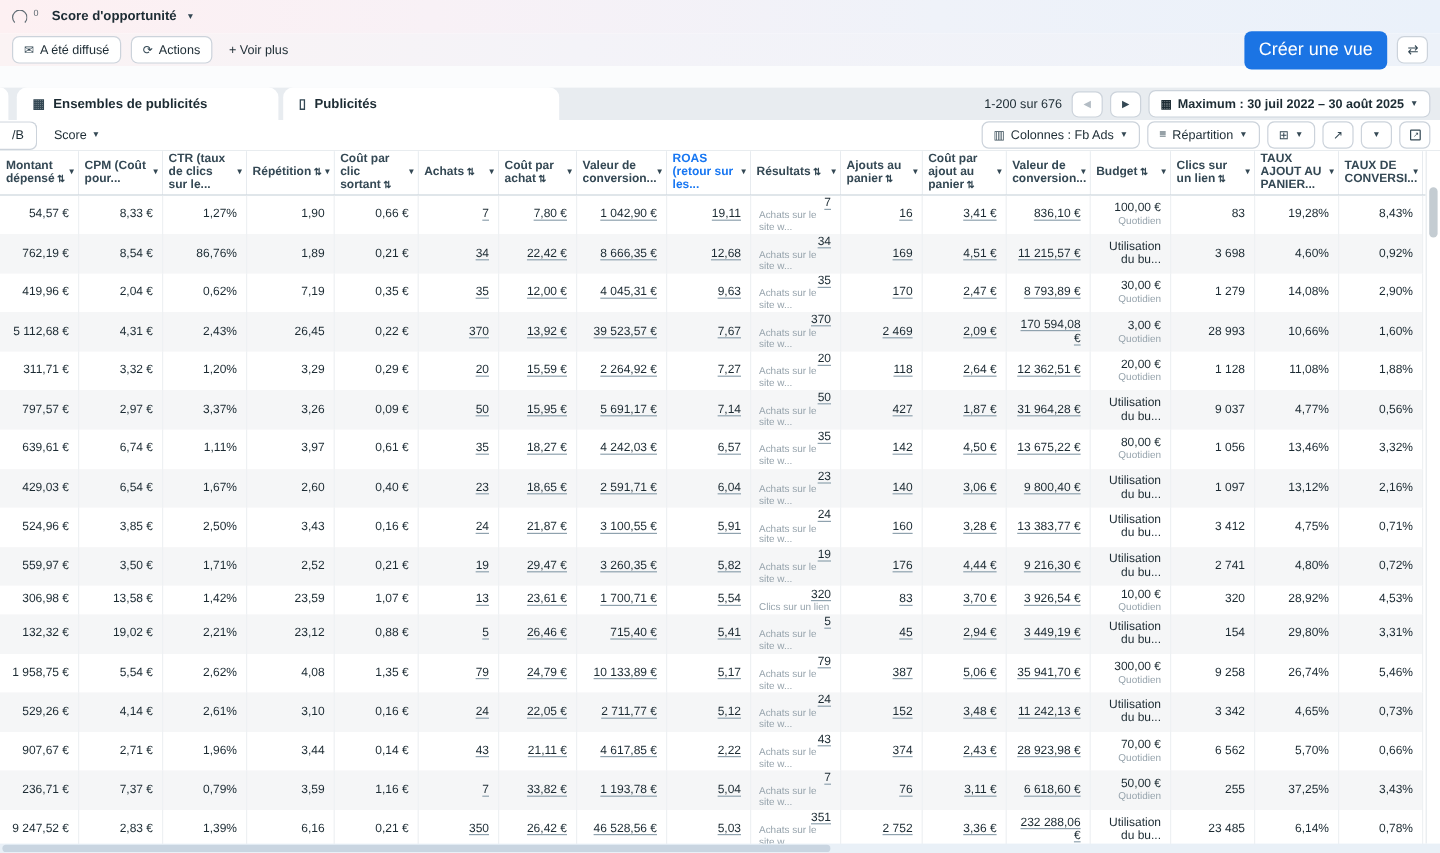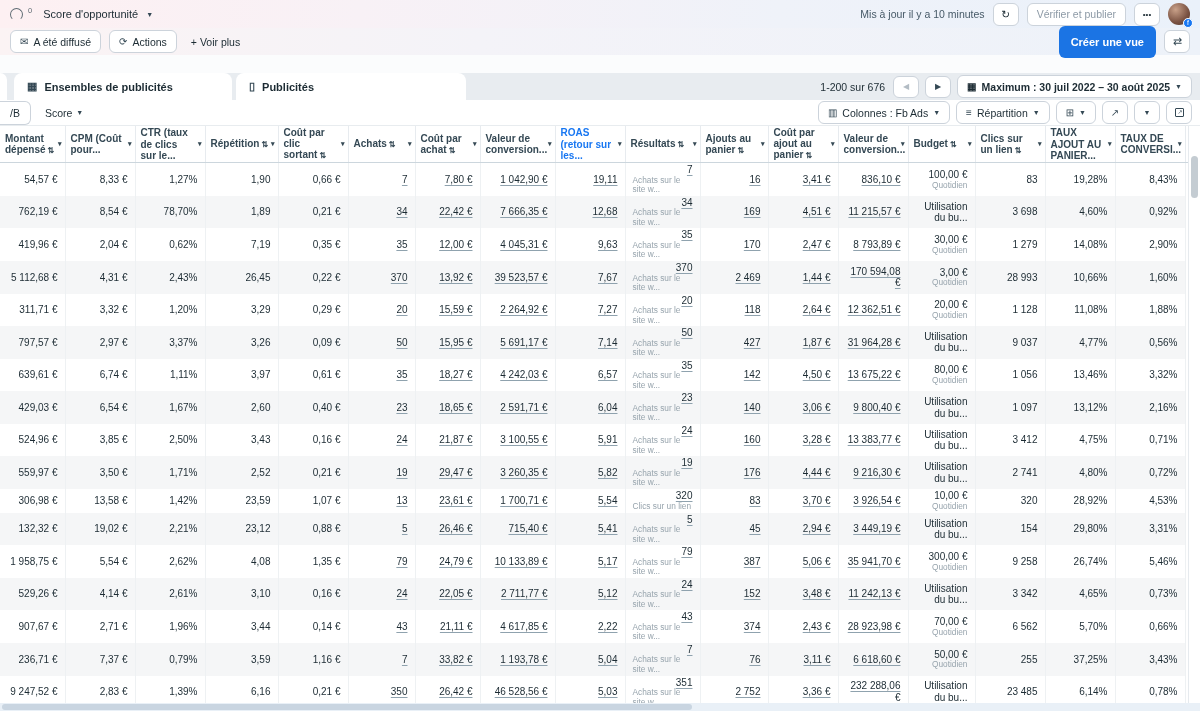--- a/index.html
+++ b/index.html
@@ -7,41 +7,41 @@
   body { font-family:"Liberation Sans", sans-serif; color:#1c2b33; background:#fff; position:relative; }
 
   
   .topbar {
     height:28px; display:flex; align-items:center; padding:0 10px; gap:8px;
     background:linear-gradient(90deg,#fdf0f2 0%,#f8f1f6 30%,#eff2f9 65%,#eaf1fa 100%);
   }
   .score-gauge { width:13px; height:13px; border:1.5px solid #5f6b73; border-bottom-color:transparent;
     border-radius:50%; position:relative; }
   .score-num { font-size:7.5px; color:#5f6b73; position:relative; top:-4px; left:-3px; }
-  .score-label { font-size:11px; font-weight:400; color:#1c2b33; }
+  .score-label { font-size:11px; font-weight:700; color:#1c2b33; }
   .caret { font-size:7px; color:#344854; }
   .topbar-right { margin-left:auto; display:flex; align-items:center; gap:8px; }
   .updated { font-size:10.5px; color:#465967; }
   .btn { display:inline-flex; align-items:center; gap:5px; background:#fff; border:1px solid #ccd3db;
     border-radius:6px; height:23px; padding:0 9px; font-size:10.5px; color:#1c2b33; cursor:pointer; }
   .btn.icon-only { width:26px; justify-content:center; padding:0; }
   .btn.disabled { color:#8d9aa6; }
   .avatar { width:22px; height:22px; border-radius:50%; position:relative;
     background:radial-gradient(circle at 35% 30%, #c9a189, #7a5242 60%, #4e3226 100%); }
   .fb-badge { position:absolute; right:-3px; bottom:-3px; width:10px; height:10px; border-radius:50%;
     background:#1877f2; border:1px solid #fff; }
   .fb-badge::after { content:"f"; color:#fff; font-size:7px; line-height:8px; display:block; text-align:center; }
 
   .actionbar { height:27px; display:flex; align-items:center; padding:0 10px; gap:8px;
     background:linear-gradient(90deg,#fbf3f4 0%,#f4f3f8 40%,#edf2f9 100%); }
   .text-btn { display:inline-flex; align-items:center; gap:4px; font-size:10.5px; color:#1c2b33;
     background:none; border:none; padding:0 6px; height:23px; cursor:pointer; }
   .actionbar-right { margin-left:auto; display:flex; align-items:center; gap:8px; }
   .btn-primary { background:#1b74e4; color:#fff; border:none; border-radius:6px; height:24px;
-    padding:16px 12px; font-size:11px; font-weight:700; display:inline-flex; align-items:center; cursor:pointer; }
+    padding:16px 12px; font-size:15px; font-weight:400; display:inline-flex; align-items:center; cursor:pointer; }
   .sliders-icon { font-size:11px; color:#344854; letter-spacing:-1px; }
 
   .gap-strip { height:18px; background:#fbfcfd; }
 
   
   .tabbar { height:27px; background:#e8ecf0; display:flex; align-items:stretch; padding:0; }
   .tab-sliver { width:7px; background:#fff; border-radius:0 7px 0 0; margin-right:7px; }
   .tab { display:flex; align-items:center; gap:7px; background:#fff; border-radius:8px 8px 0 0;
     padding:0 13px; font-size:11px; font-weight:700; color:#1c2b33; margin-right:4px; cursor:pointer; }
   .tab-adsets { width:218px; }
@@ -93,33 +93,20 @@
   .hscroll-thumb { position:absolute; left:2px; top:1px; width:690px; height:6px; background:#c9d5e1; border-radius:3px; cursor:pointer; }
 </style>
 </head>
 <body>
 
 <div class="topbar">
   <span class="score-gauge"></span>
   <span class="score-num">0</span>
   <span class="score-label">Score d'opportunité</span>
   <span class="caret">▼</span>
-  <div class="topbar-right">
-    <span class="updated">Mis à jour il y a 10 minutes</span>
-    <button class="btn icon-only">
-        <span>↻</span>
-      </button>
-    <button class="btn disabled">Vérifier et publier</button>
-    <button class="btn icon-only">
-        <span style="font-size:8px;">•••</span>
-      </button>
-    <span class="avatar">
-        <span class="fb-badge"></span>
-      </span>
-  </div>
 </div>
 
 <div class="actionbar">
   <button class="btn">
     <span style="font-size:10px;color:#344854;">✉</span>
     <span>A été diffusé</span>
   </button>
   <button class="btn">
     <span style="font-size:10px;color:#344854;">⟳</span>
     <span>Actions</span>
@@ -255,26 +242,26 @@
           <td><span class="val lnk">836,10 €</span></td>
           <td><span class="val">100,00 €</span><span class="sub">Quotidien</span></td>
           <td><span class="val">83</span></td>
           <td><span class="val">19,28%</span></td>
           <td><span class="val">8,43%</span></td>
           <td class="gear-cell"></td>
         </tr>
         <tr>
           <td><span class="val">762,19 €</span></td>
           <td><span class="val">8,54 €</span></td>
-          <td><span class="val">78,70%</span></td>
+          <td><span class="val">86,76%</span></td>
           <td><span class="val">1,89</span></td>
           <td><span class="val">0,21 €</span></td>
           <td><span class="val lnk">34</span></td>
           <td><span class="val lnk">22,42 €</span></td>
-          <td><span class="val lnk">7 666,35 €</span></td>
+          <td><span class="val lnk">8 666,35 €</span></td>
           <td><span class="val lnk">12,68</span></td>
           <td class="results-cell"><span class="val lnk">34</span><span class="sub">Achats sur le site w...</span></td>
           <td><span class="val lnk">169</span></td>
           <td><span class="val lnk">4,51 €</span></td>
           <td><span class="val lnk">11 215,57 €</span></td>
           <td class="usage"><span class="val">Utilisation du bu...</span></td>
           <td><span class="val">3 698</span></td>
           <td><span class="val">4,60%</span></td>
           <td><span class="val">0,92%</span></td>
           <td class="gear-cell"></td>
@@ -304,21 +291,21 @@
           <td><span class="val">4,31 €</span></td>
           <td><span class="val">2,43%</span></td>
           <td><span class="val">26,45</span></td>
           <td><span class="val">0,22 €</span></td>
           <td><span class="val lnk">370</span></td>
           <td><span class="val lnk">13,92 €</span></td>
           <td><span class="val lnk">39 523,57 €</span></td>
           <td><span class="val lnk">7,67</span></td>
           <td class="results-cell"><span class="val lnk">370</span><span class="sub">Achats sur le site w...</span></td>
           <td><span class="val lnk">2 469</span></td>
-          <td><span class="val lnk">1,44 €</span></td>
+          <td><span class="val lnk">2,09 €</span></td>
           <td><span class="val lnk">170 594,08 €</span></td>
           <td><span class="val">3,00 €</span><span class="sub">Quotidien</span></td>
           <td><span class="val">28 993</span></td>
           <td><span class="val">10,66%</span></td>
           <td><span class="val">1,60%</span></td>
           <td class="gear-cell"></td>
         </tr>
         <tr>
           <td><span class="val">311,71 €</span></td>
           <td><span class="val">3,32 €</span></td>

